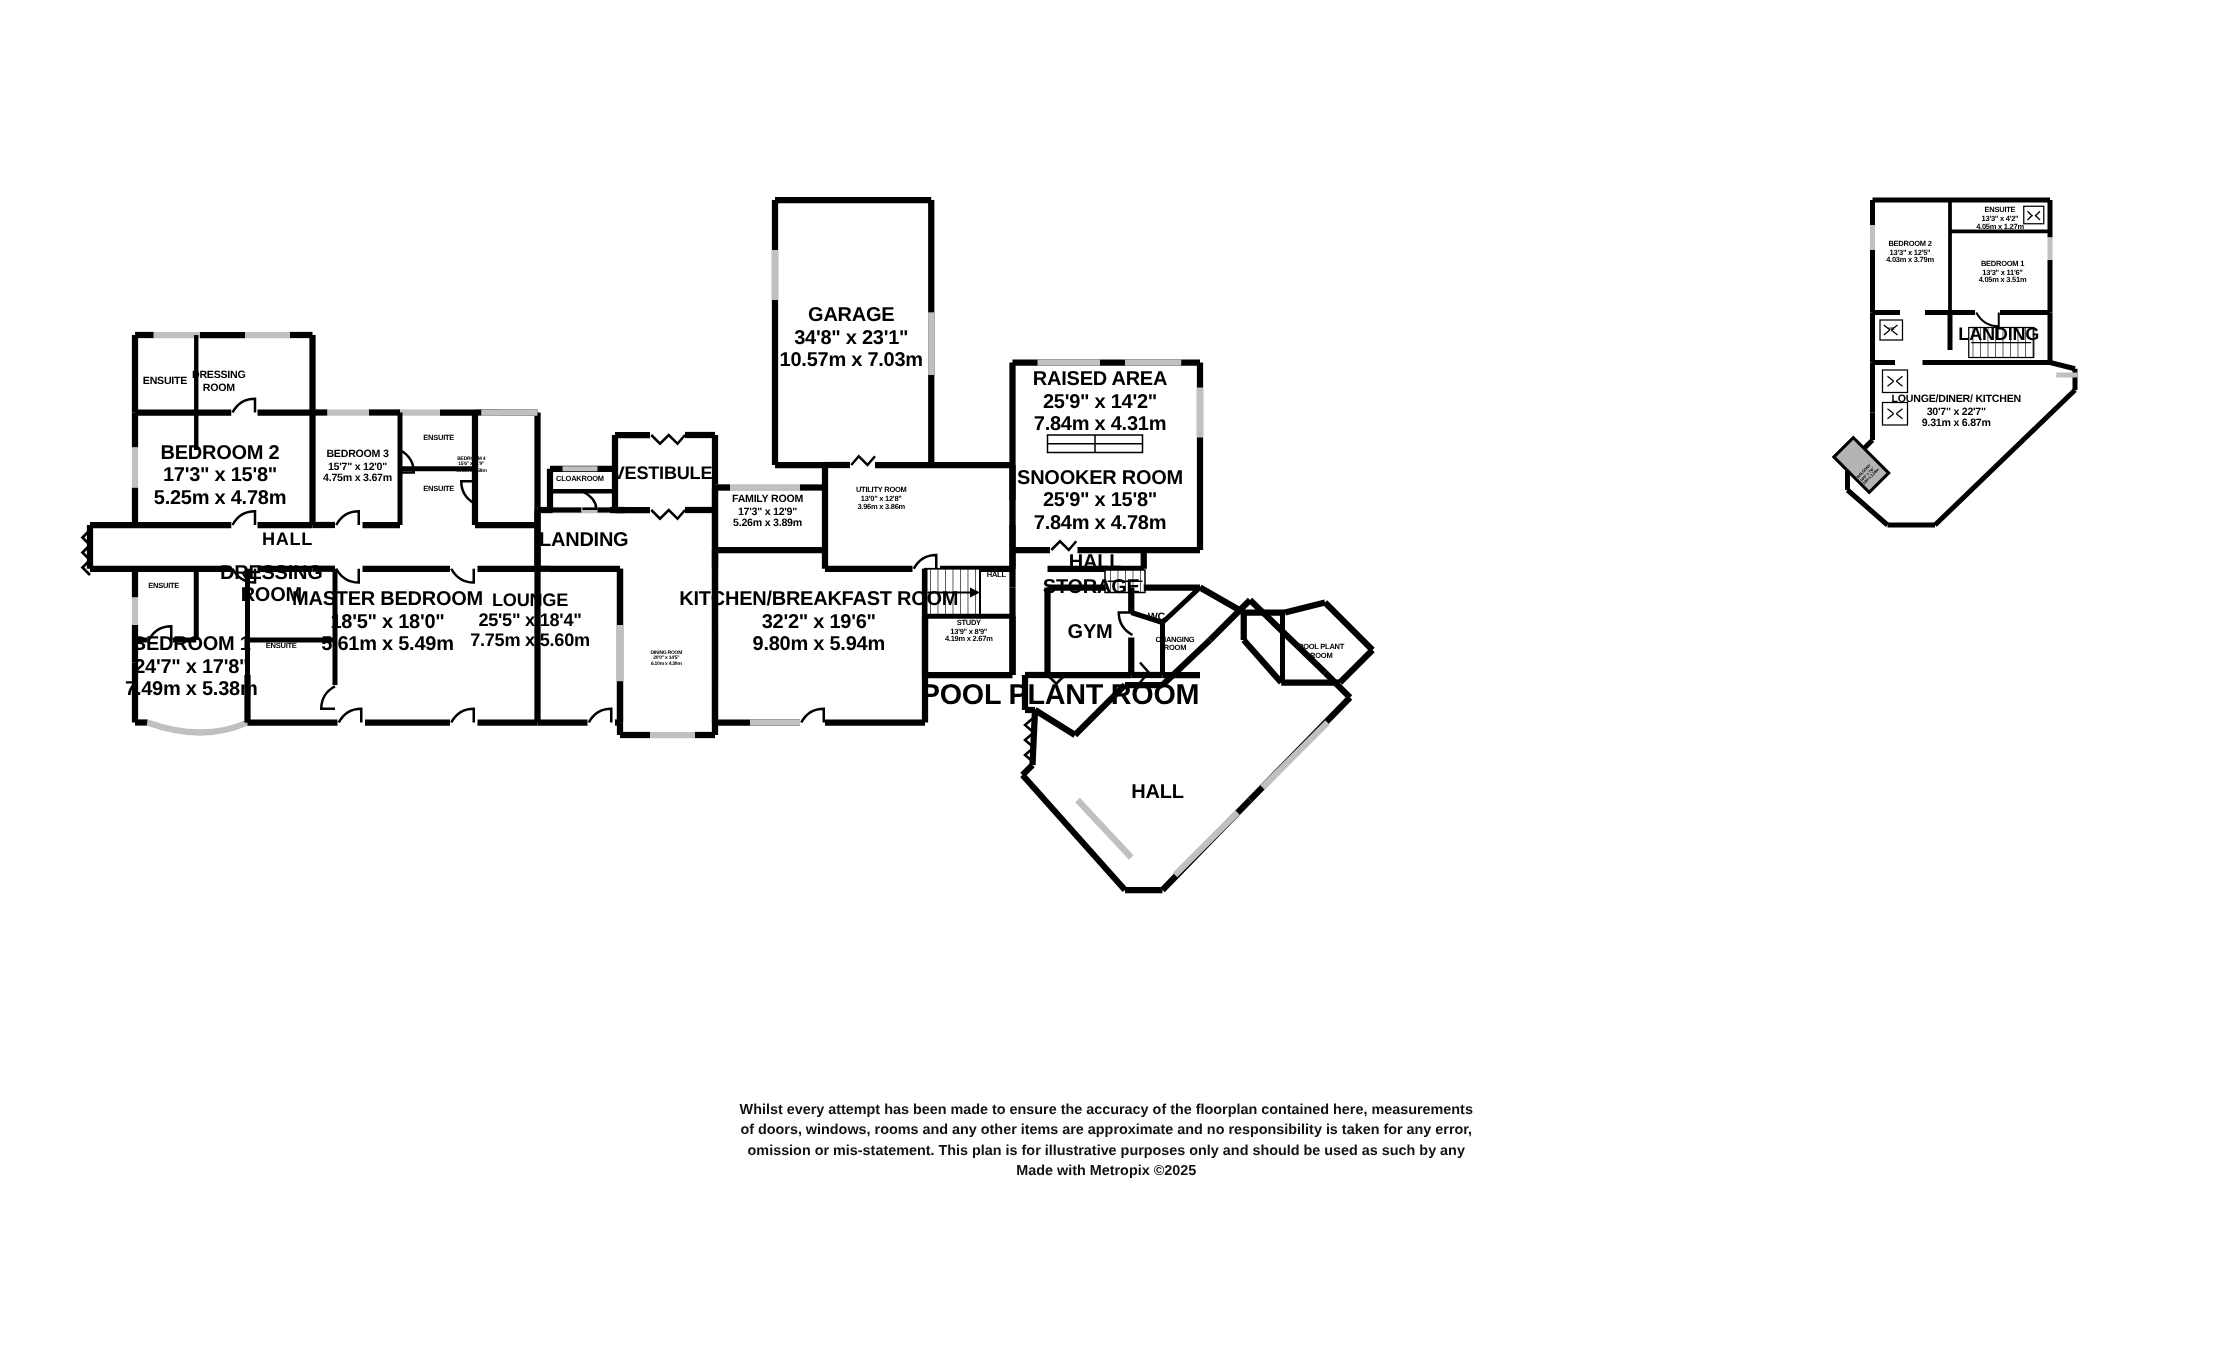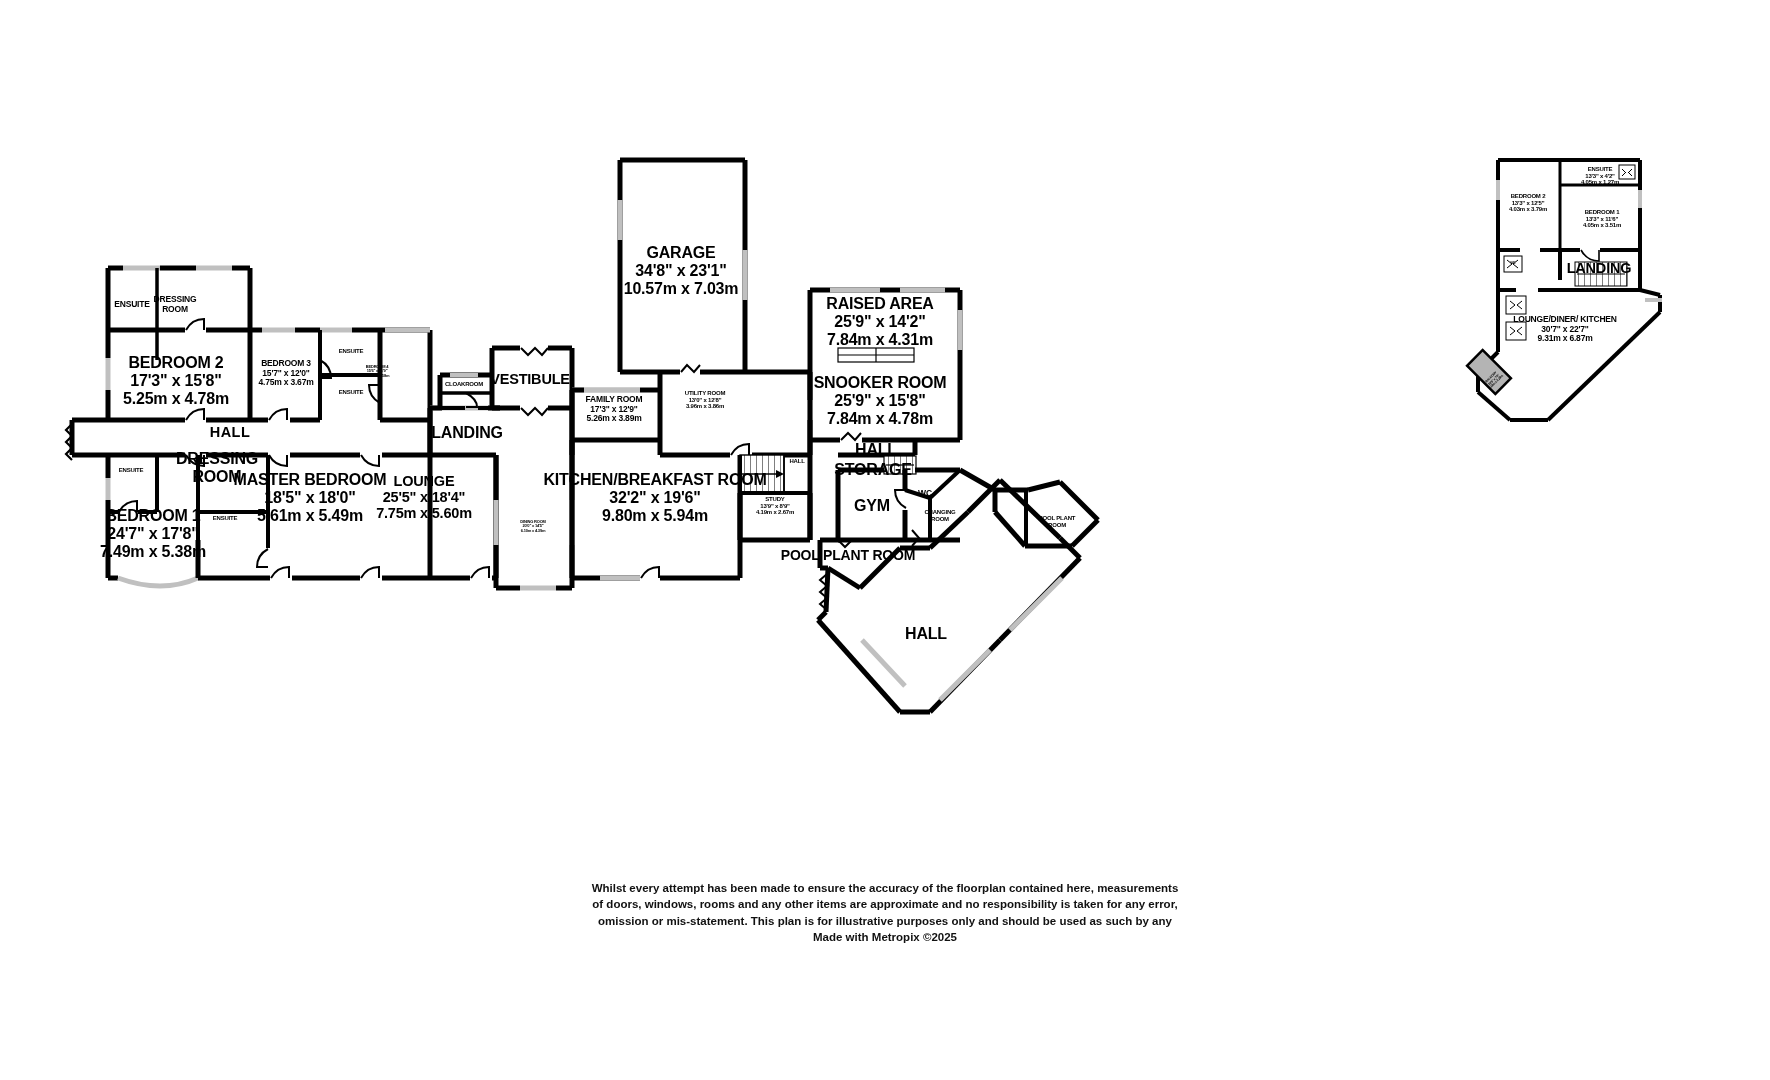--- a/index.html
+++ b/index.html
@@ -6,21 +6,21 @@
   html,body{margin:0;padding:0;background:#ffffff;}
   body{width:1770px;height:1080px;position:relative;overflow:hidden;
        font-family:"Liberation Sans",sans-serif;color:#000;}
   #plan{position:absolute;left:0;top:0;width:1770px;height:1080px;}
   .lbl{position:absolute;text-align:center;line-height:1.12;
        font-family:"Liberation Sans",sans-serif;font-weight:bold;color:#000;
        white-space:nowrap;transform:translate(-50%,-50%);letter-spacing:-0.2px;}
   .lbl .l1{display:block;}
   .lbl .l2{display:block;}
   .lbl .l3{display:block;}
-  .xl{font-size:14px;}
+  .xl{font-size:23px;}
   .lg{font-size:14.5px;}
   .md{font-size:16px;}
   .sm{font-size:8.5px;}
   .xs{font-size:6px;}
   .xxs{font-size:4px;}
   .tiny{font-size:3.2px;}
   .wide{letter-spacing:0.5px;}
   #disclaimer{position:absolute;left:50%;top:880px;transform:translateX(-50%);
       width:700px;text-align:center;font-size:11.5px;line-height:1.42;
       font-family:"Liberation Sans",sans-serif;color:#111;}

